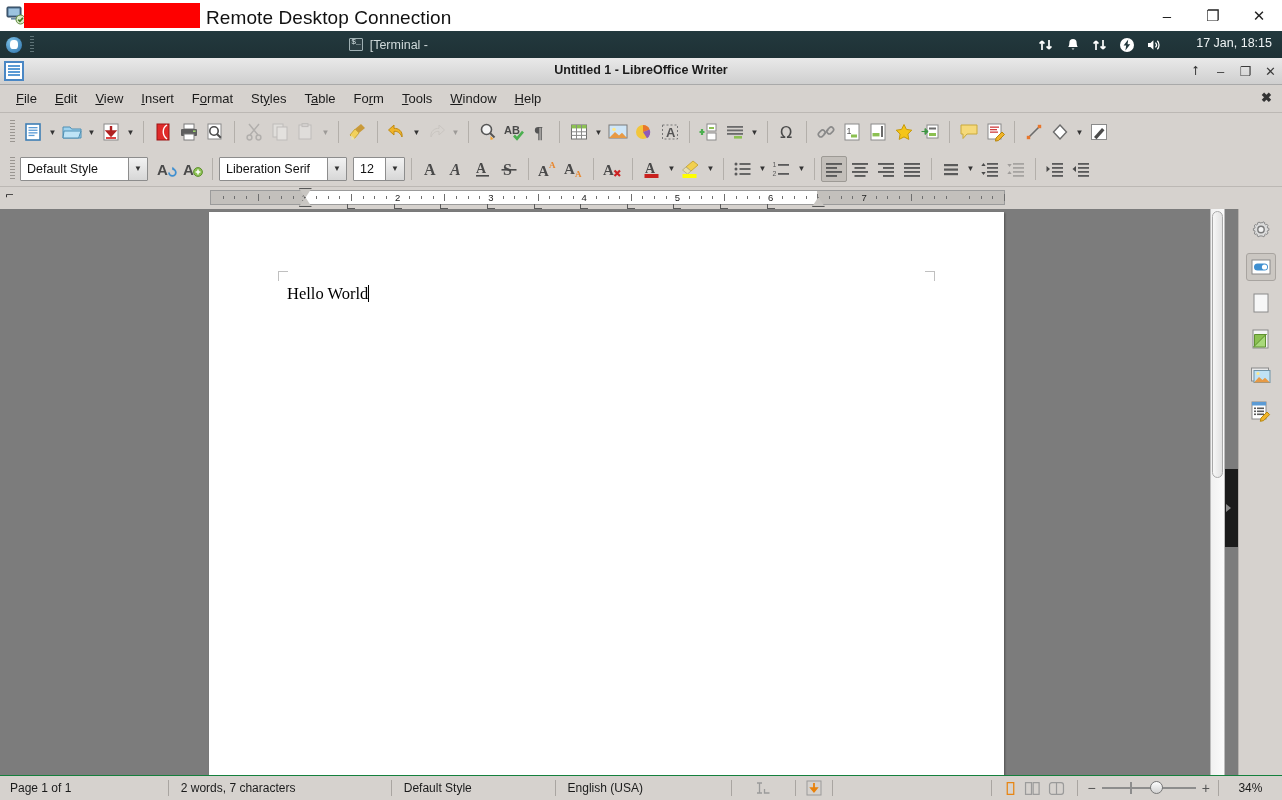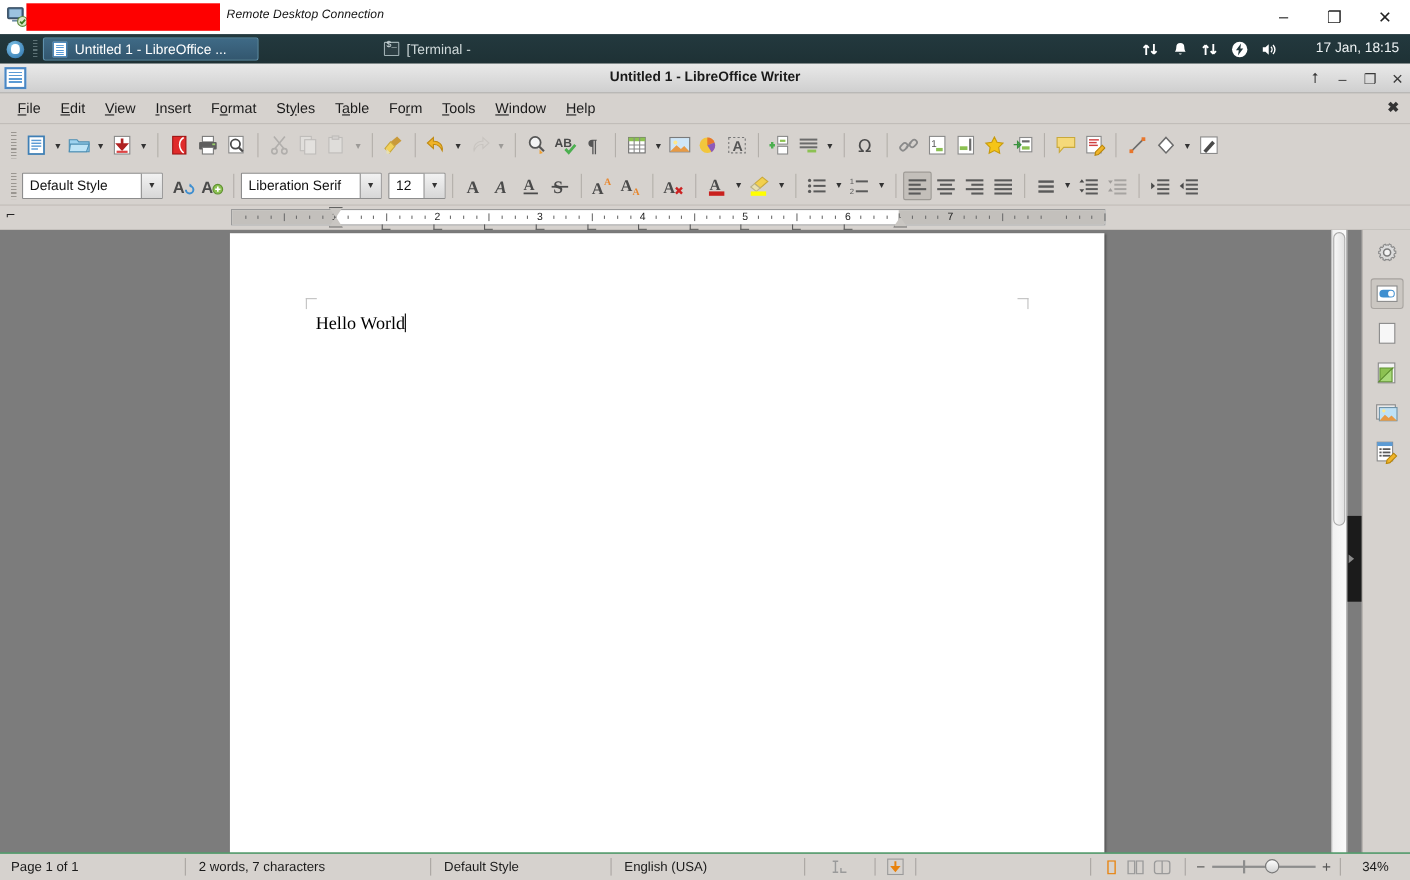--- a/index.html
+++ b/index.html
@@ -17,21 +17,21 @@
     position: absolute; left: 0; top: 0; width: 1282px; height: 31px;
     background: #ffffff; border-bottom: 1px solid #d8d8d8;
   }
   .rdp-icon { position: absolute; left: 6px; top: 5px; width: 20px; height: 20px; }
   .rdp-redact {
     position: absolute; left: 24px; top: 3px; width: 176px; height: 25px;
     background: #fe0000;
   }
   .rdp-title {
     position: absolute; left: 206px; top: 7px;
-    font-size: 11px; color: #111; letter-spacing: .1px; font-style: italic;
+    font-size: 19px; color: #111; letter-spacing: .1px;
   }
   .rdp-ctrls { position: absolute; right: 0; top: 0; height: 31px; display: flex; }
   .rdp-ctrl {
     width: 46px; height: 31px; display: flex; align-items: center; justify-content: center;
     font-size: 15px; color: #222;
   }
 
   
   .panel {
     position: absolute; left: 0; top: 31px; width: 1282px; height: 27px;
@@ -294,26 +294,20 @@
       <div class="rdp-ctrl">✕</div>
     </div>
   </div>
 
   <div class="panel">
     <div class="panel-menu">
         <div class="blob"></div>
       </div>
     <div class="panel-grip"></div>
 
-    <div class="task-btn active" style="left:39px; width:196px;">
-      <span class="task-icon">
-          <span class="doc-glyph"></span>
-        </span>
-      <span>Untitled 1 - LibreOffice ...</span>
-    </div>
     <div class="task-btn" style="left:240px; width:195px;justify-content:flex-end;">
       <span class="task-icon">
           <span class="term-glyph"></span>
         </span>
       <span>[Terminal -</span>
     </div>
     <div class="task-redact"></div>
 
     <div class="panel-tray">
       <svg class="tray-icon" viewBox="0 0 16 16">

